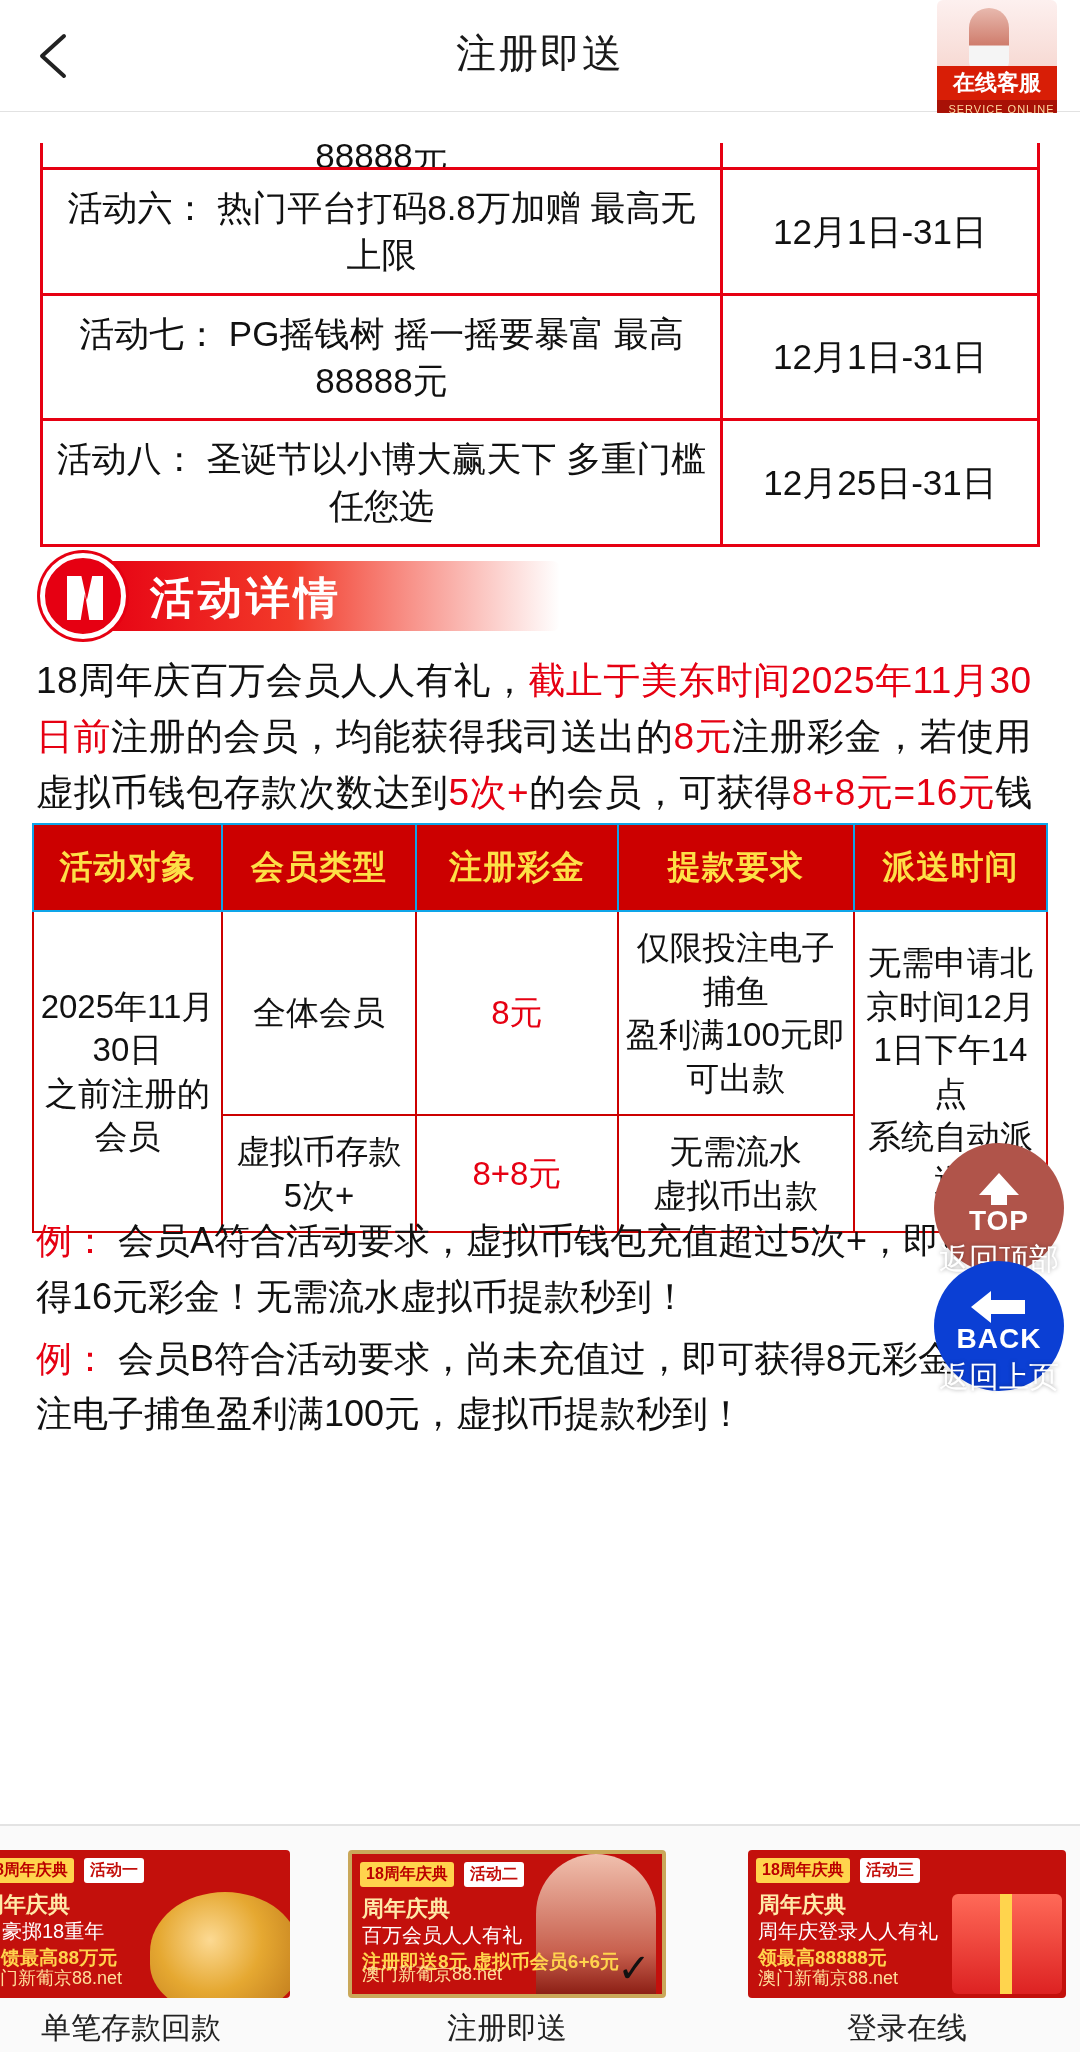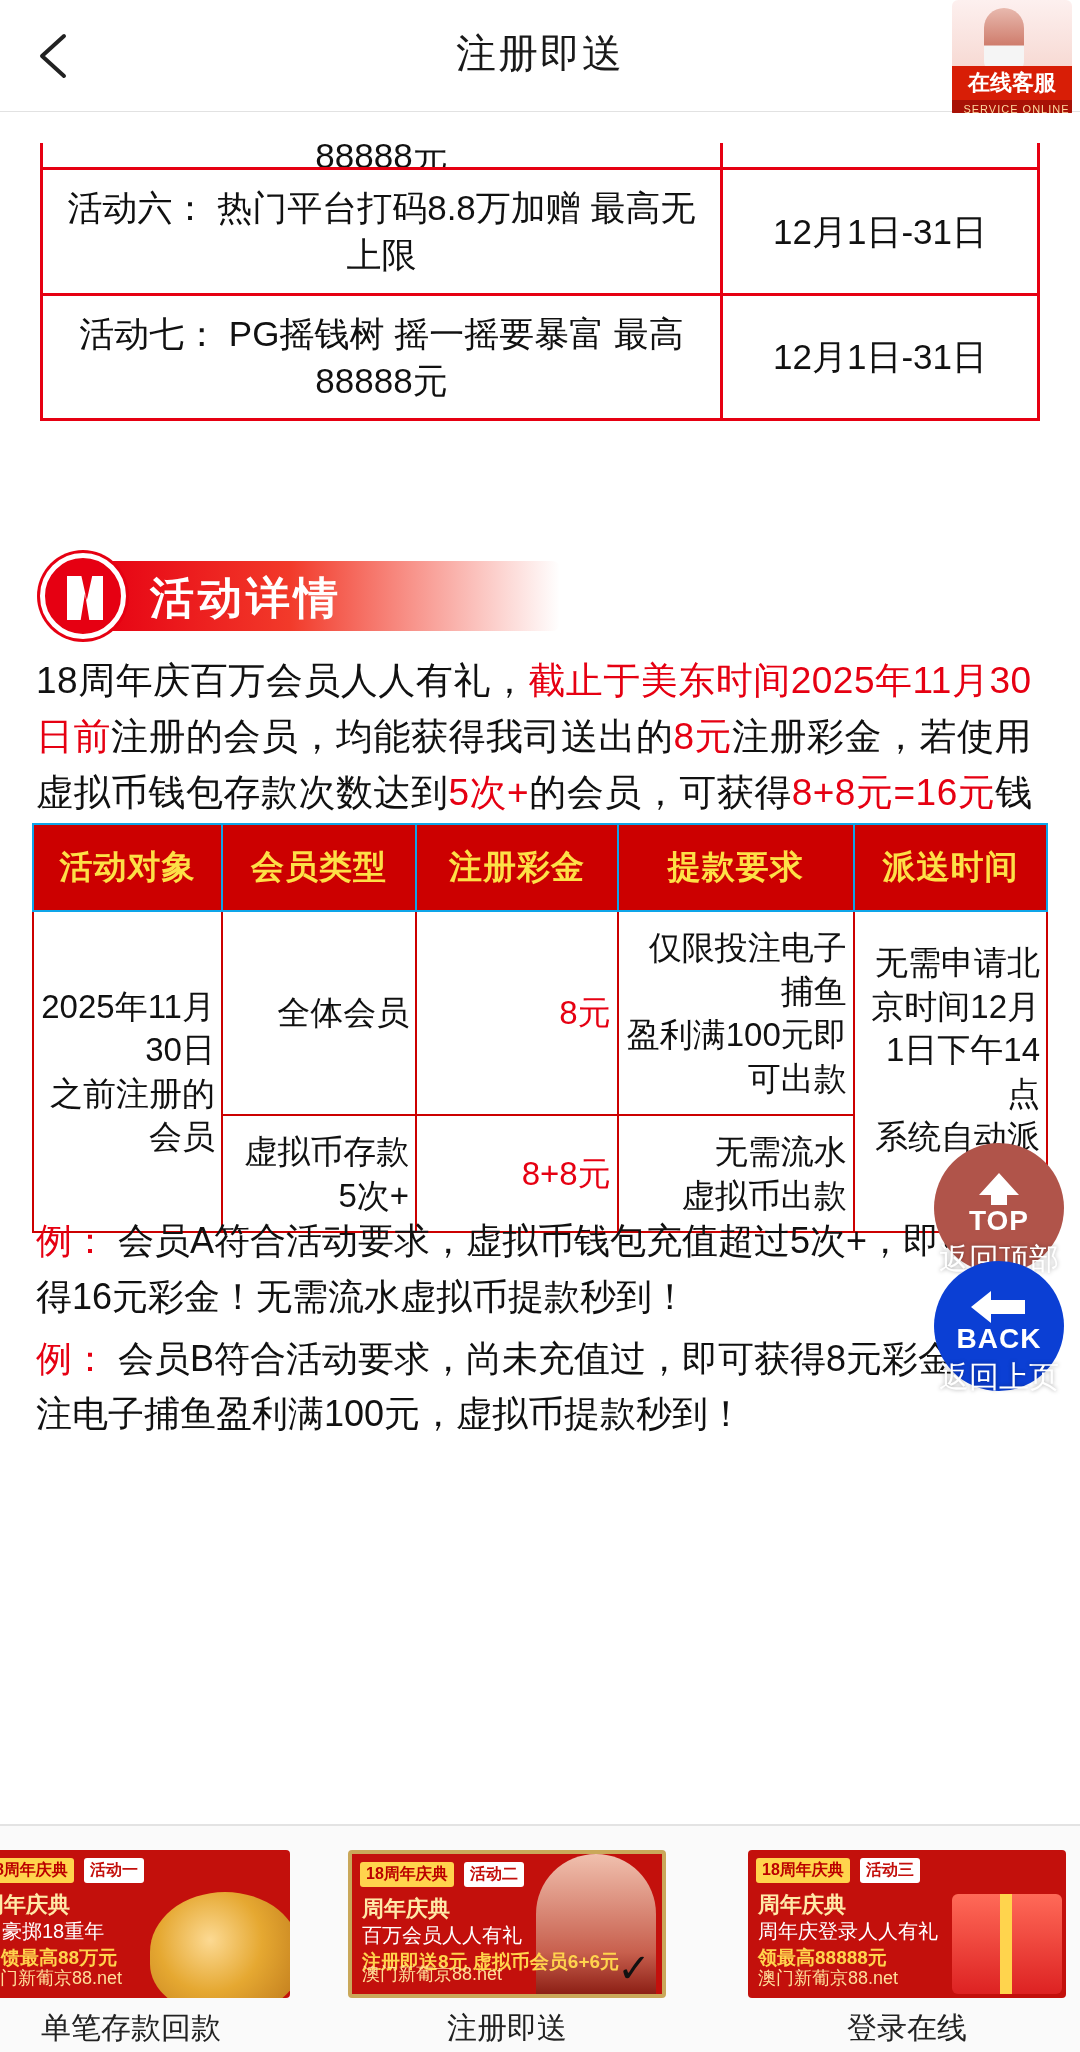--- a/index.html
+++ b/index.html
@@ -39,21 +39,21 @@
     left: 0;
     top: 26px;
     width: 1080px;
     text-align: center;
     font-size: 40px;
     color: #1a1a1a;
     letter-spacing: 2px;
   }
   .service-badge {
     position: absolute;
-    right: 8px;
+    right: 23px;
     top: 0px;
     width: 120px;
     height: 118px;
     border-radius: 6px;
     overflow: hidden;
   }
   .service-badge .girl {
     position: absolute;
     left: 0; top: 0;
     width: 120px; height: 78px;
@@ -203,21 +203,21 @@
     font-size: 33px;
     font-weight: bold;
     padding: 20px 4px;
     border: 2px solid #0ea5e9;
     letter-spacing: 1px;
   }
   .detail-table td {
     border: 2px solid #cc0000;
     font-size: 33px;
     color: #111;
-    text-align: right;
+    text-align: center;
     padding: 14px 6px;
     line-height: 1.32;
   }
   .detail-table td.red { color: #e60012; }
   .c1 { width: 170px; }
   .c2 { width: 175px; }
   .c3 { width: 182px; }
   .c4 { width: 215px; }
   .c5 { width: 174px; }
 
@@ -431,20 +431,24 @@
       <td class="desc">88888元</td>
       <td class="col-date"></td>
     </tr>
     <tr>
       <td class="desc">活动六： 热门平台打码8.8万加赠 最高无上限</td>
       <td class="col-date">12月1日-31日</td>
     </tr>
     <tr>
       <td class="desc">活动七： PG摇钱树 摇一摇要暴富 最高88888元</td>
       <td class="col-date">12月1日-31日</td>
+    </tr>
+    <tr>
+      <td class="desc">活动八： 圣诞节以小博大赢天下 多重门槛任您选</td>
+      <td class="col-date">12月25日-31日</td>
     </tr>
   </tbody>
     </table>
 
   <div class="detail-banner">
     <div class="bg"></div>
     <div class="circle"></div>
     <div class="txt">活动详情</div>
   </div>
 

